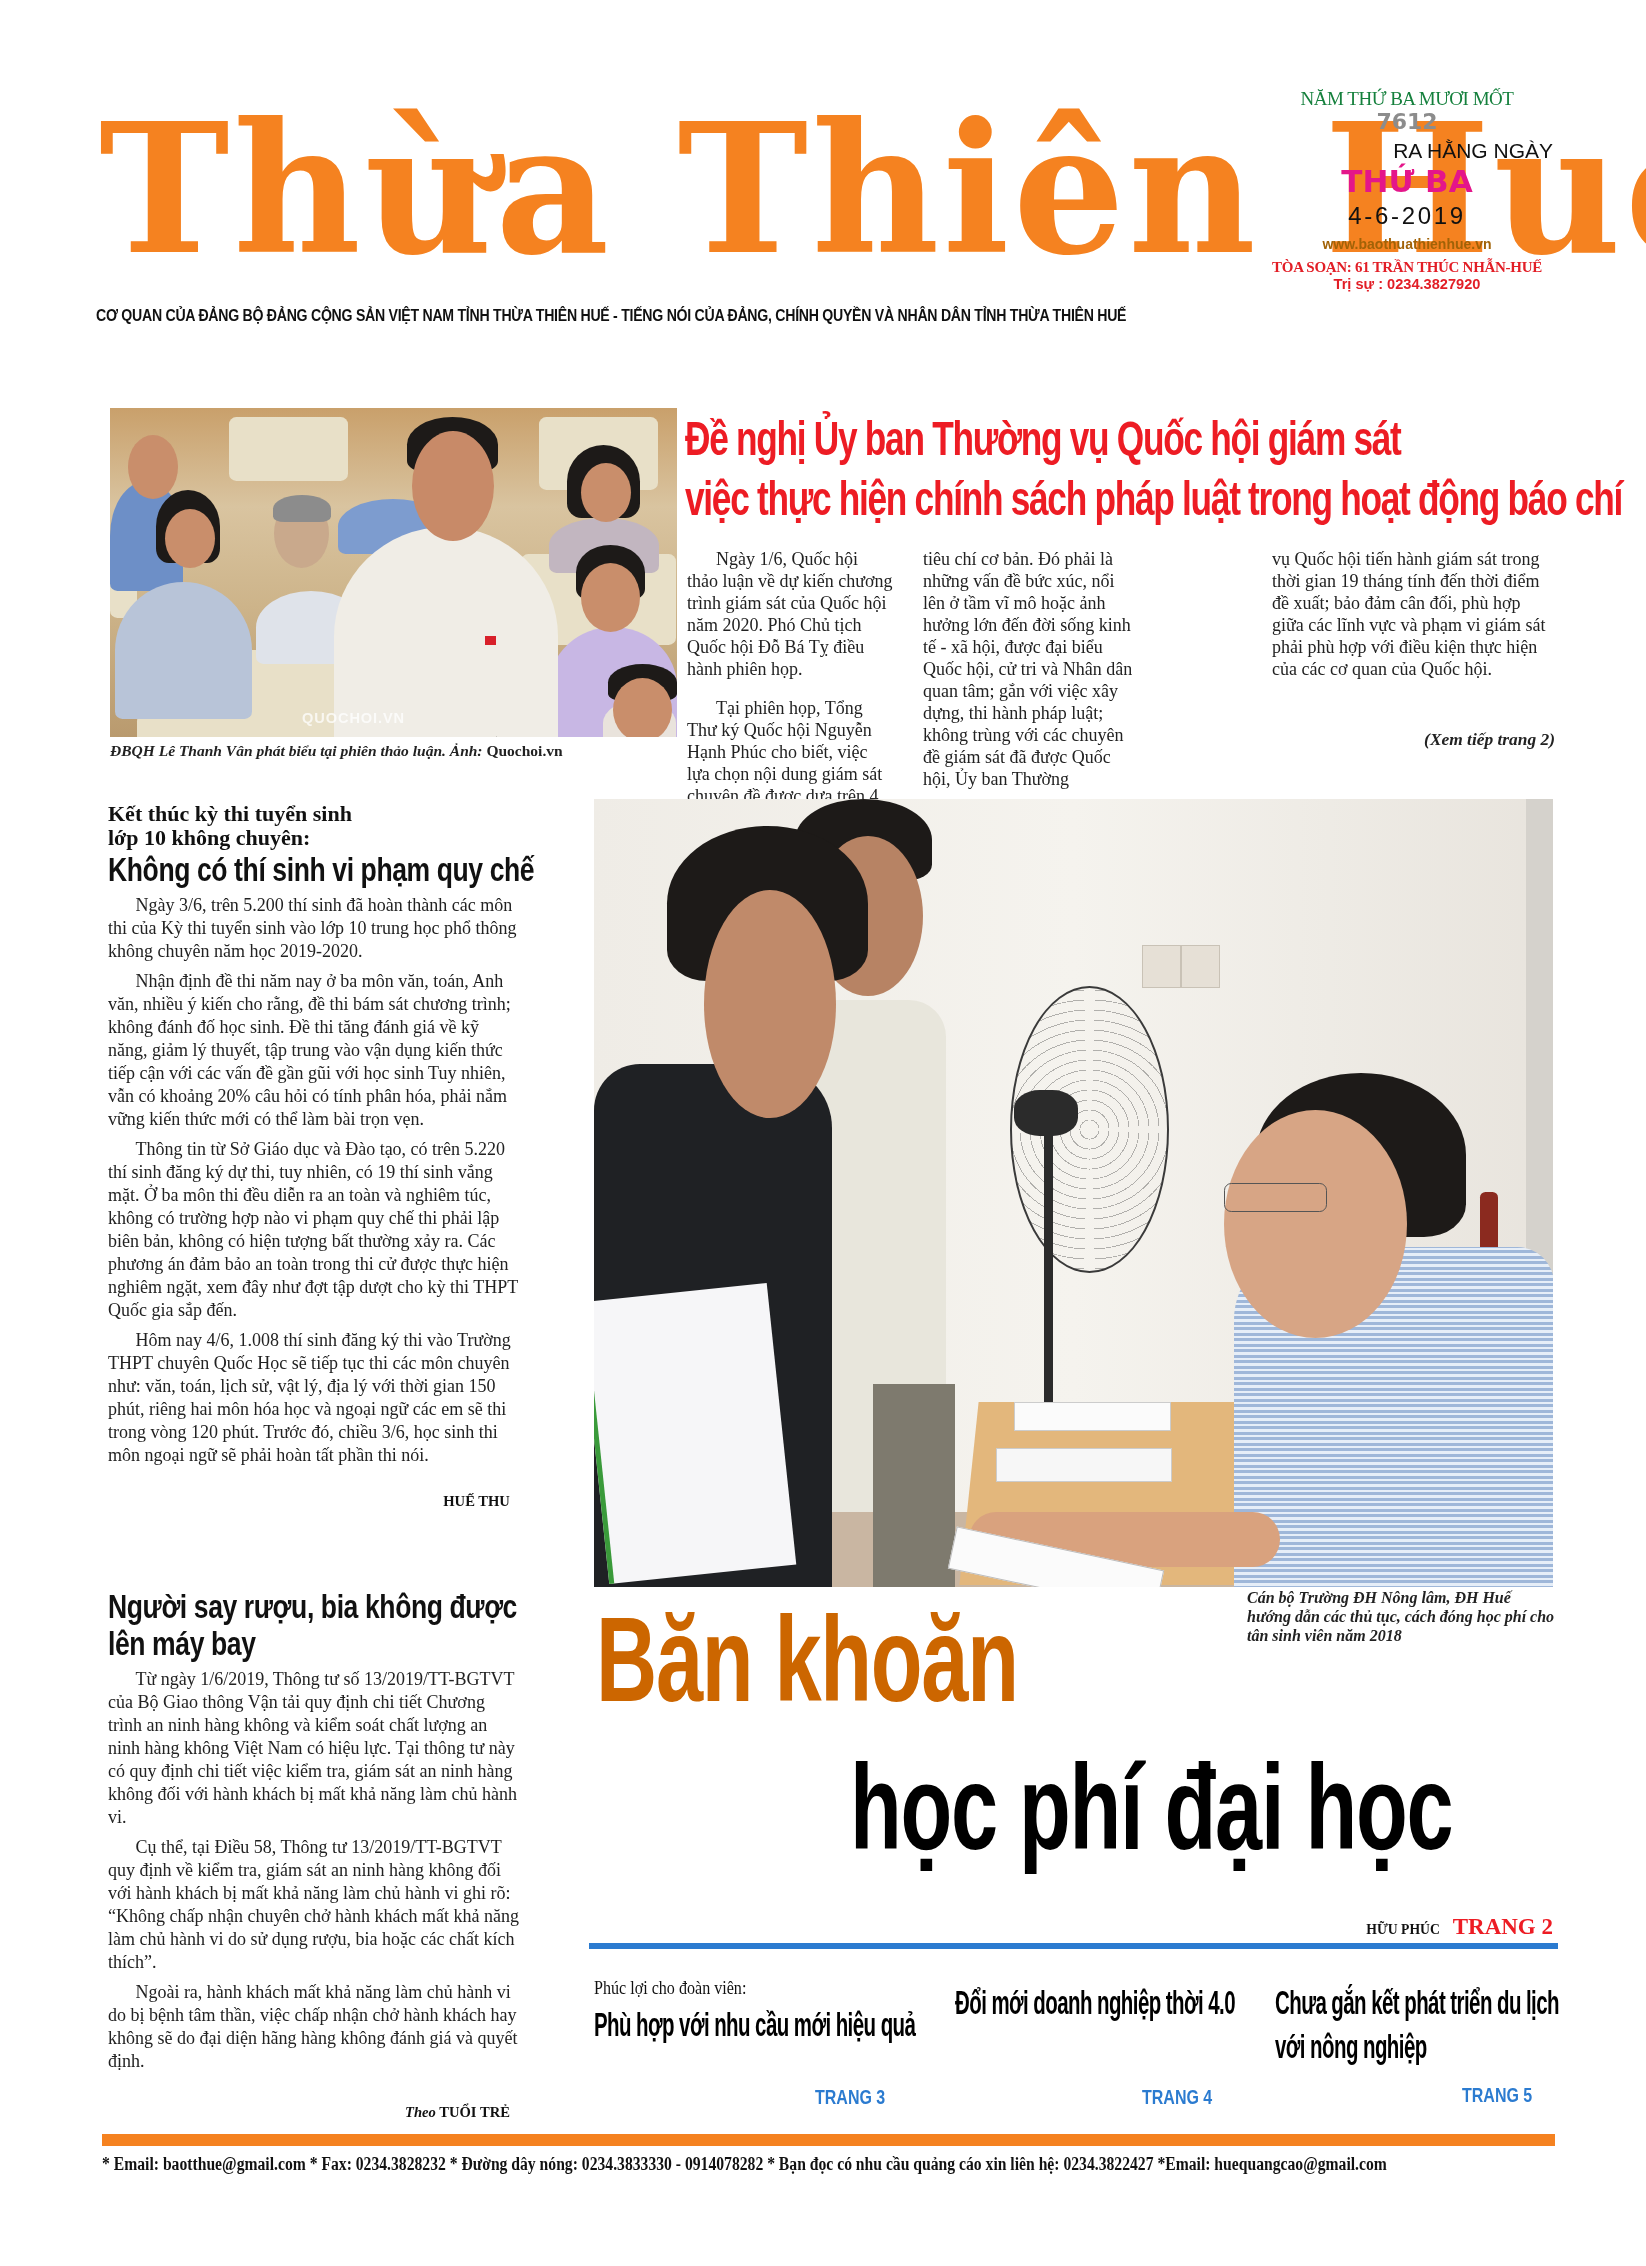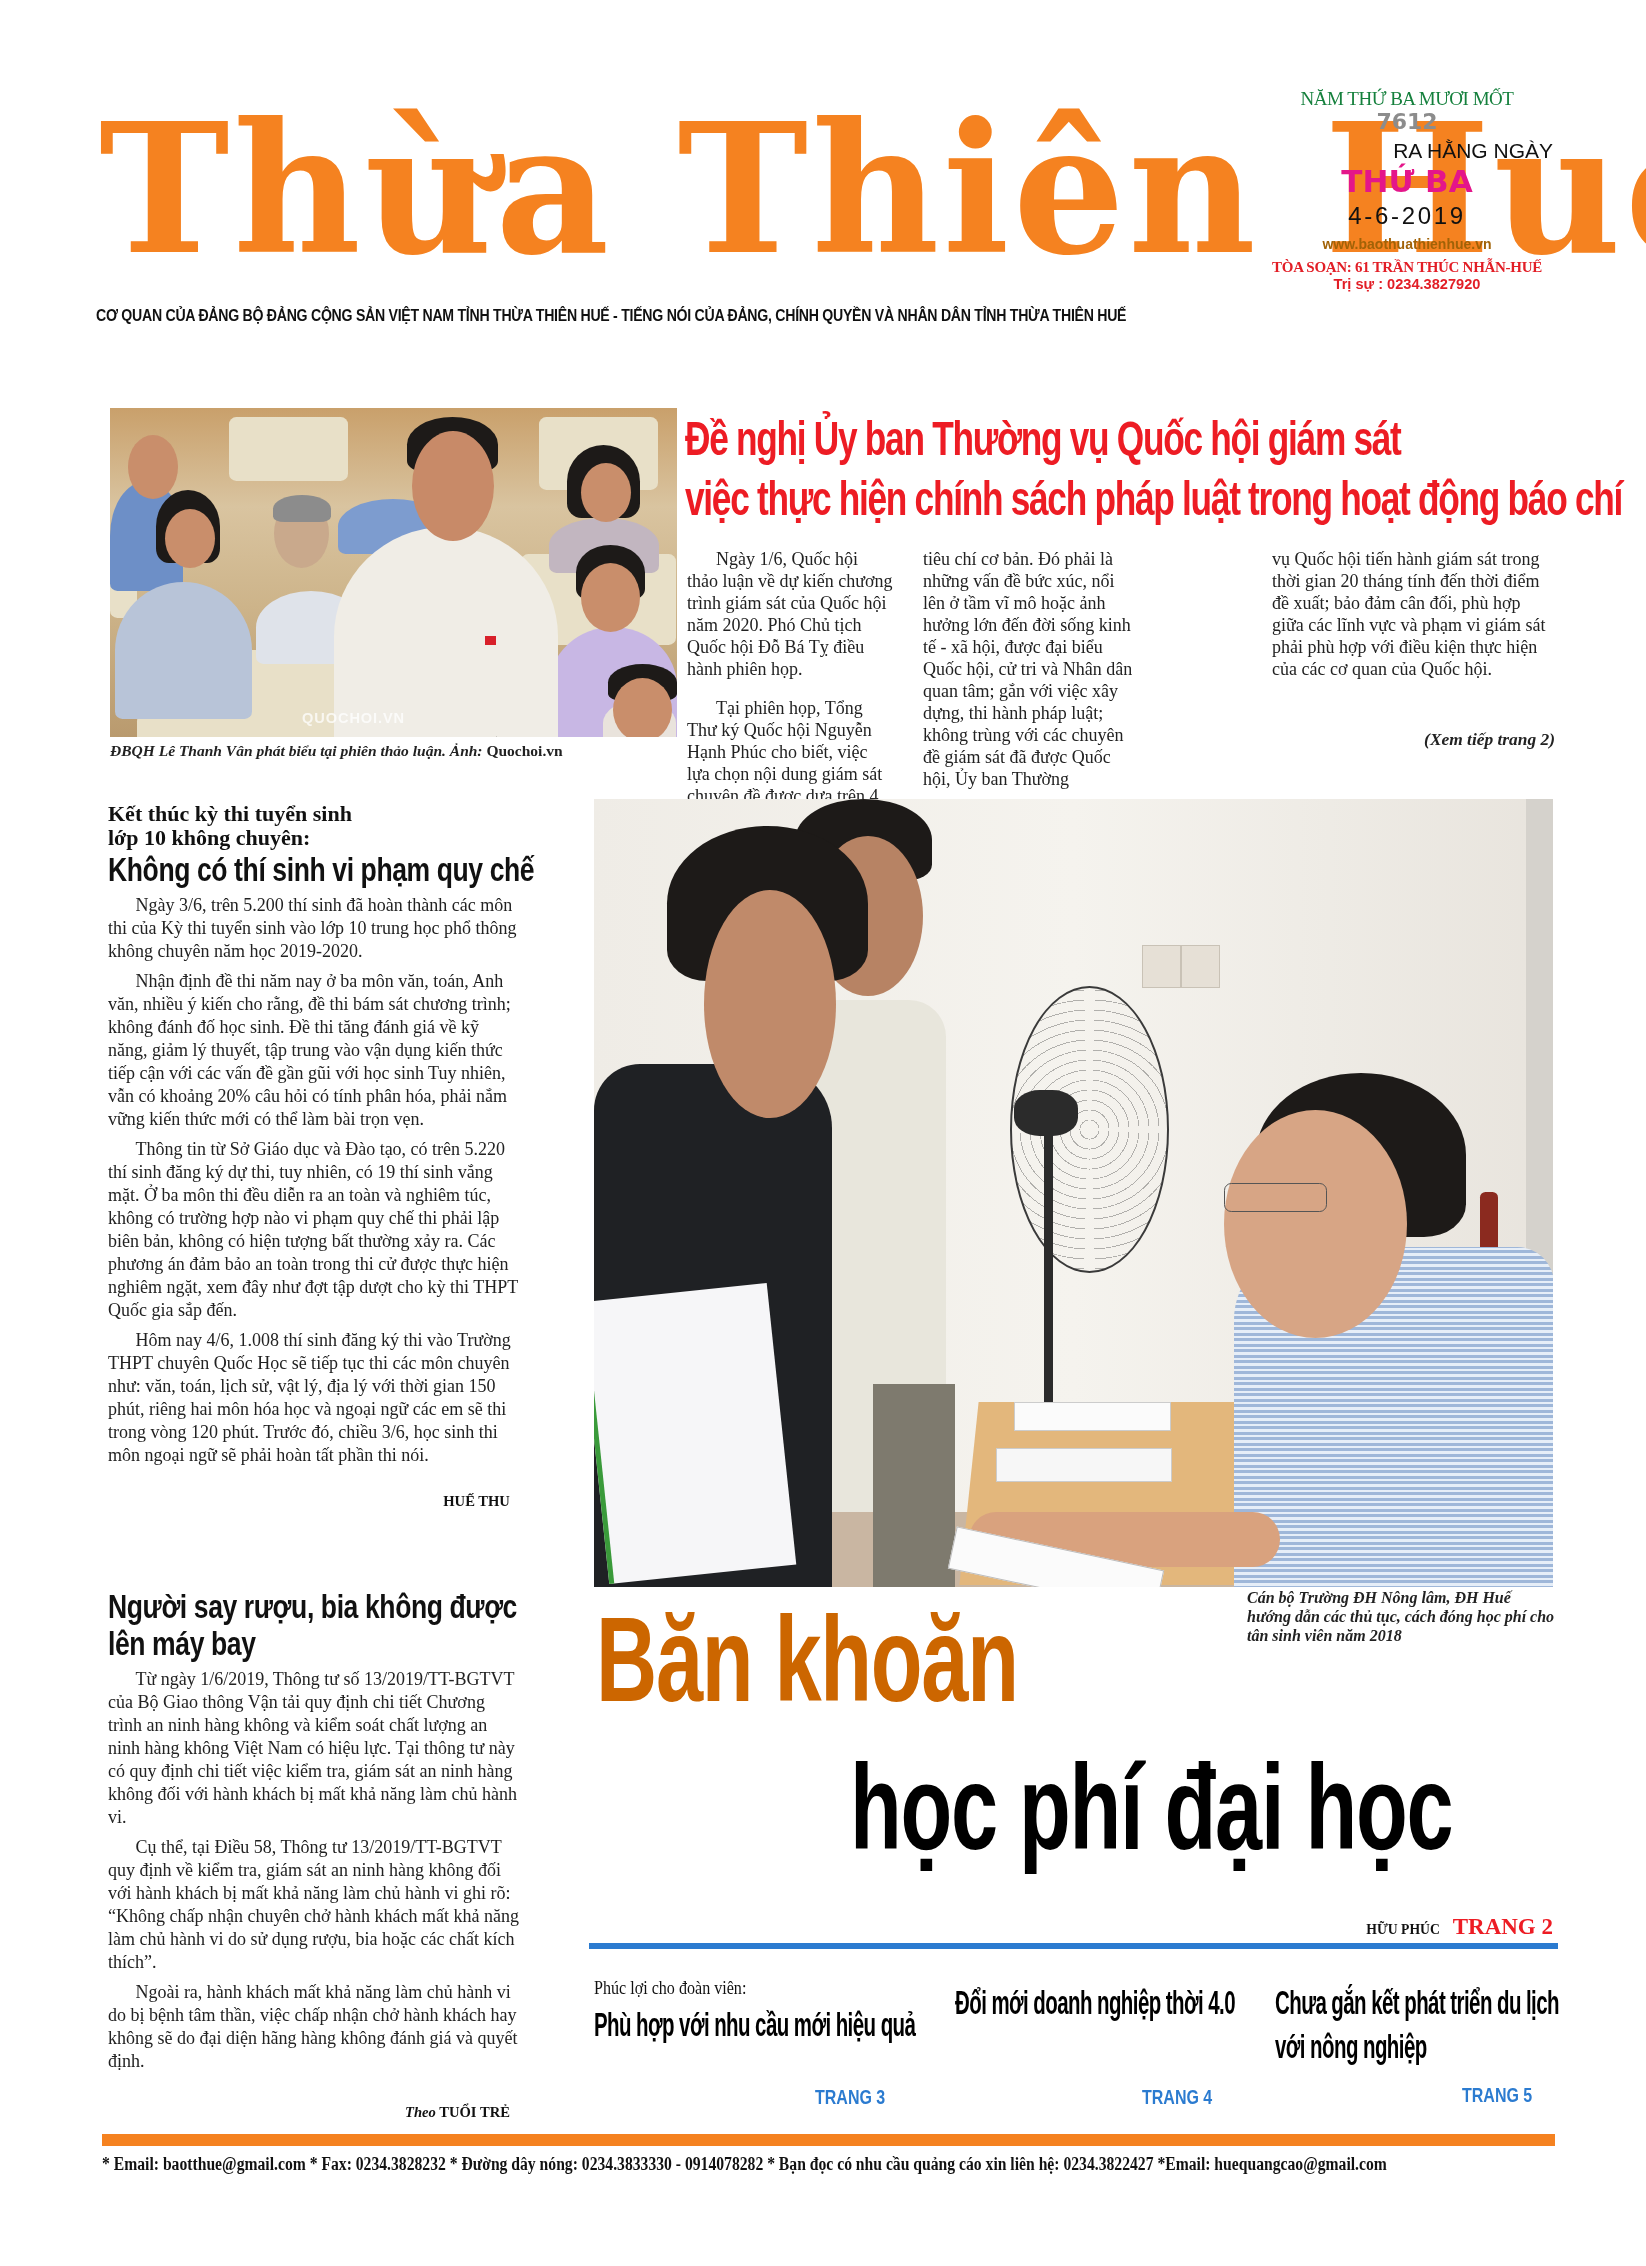--- a/index.html
+++ b/index.html
@@ -176,21 +176,21 @@
 </div>
 
 <div id="lead-col1" class="abs col-text" style="width:206px;">
   <p>Ngày 1/6, Quốc hội thảo luận về dự kiến chương trình giám sát của Quốc hội năm 2020. Phó Chủ tịch Quốc hội Đỗ Bá Tỵ điều hành phiên họp.</p>
   <p>Tại phiên họp, Tổng Thư ký Quốc hội Nguyễn Hạnh Phúc cho biết, việc lựa chọn nội dung giám sát chuyên đề được dựa trên 4</p>
 </div>
 <div id="lead-col2" class="abs col-text" style="left:923px;width:212px;">
   <p style="text-indent:0;">tiêu chí cơ bản. Đó phải là những vấn đề bức xúc, nổi lên ở tầm vĩ mô hoặc ảnh hưởng lớn đến đời sống kinh tế - xã hội, được đại biểu Quốc hội, cử tri và Nhân dân quan tâm; gắn với việc xây dựng, thi hành pháp luật; không trùng với các chuyên đề giám sát đã được Quốc hội, Ủy ban Thường</p>
 </div>
 <div id="lead-col3" class="abs col-text" style="left:1272px;width:279px;">
-  <p style="text-indent:0;">vụ Quốc hội tiến hành giám sát trong thời gian 20 tháng tính đến thời điểm đề xuất; bảo đảm cân đối, phù hợp giữa các lĩnh vực và phạm vi giám sát phải phù hợp với điều kiện thực hiện của các cơ quan của Quốc hội.</p>
+  <p style="text-indent:0;">vụ Quốc hội tiến hành giám sát trong thời gian 19 tháng tính đến thời điểm đề xuất; bảo đảm cân đối, phù hợp giữa các lĩnh vực và phạm vi giám sát phải phù hợp với điều kiện thực hiện của các cơ quan của Quốc hội.</p>
 </div>
 <div id="lead-more" class="abs">(Xem tiếp trang 2)</div>
 
 <div id="left-col" class="abs">
   <div class="kicker">Kết thúc kỳ thi tuyển sinh</div>
   <div class="kicker">lớp 10 không chuyên:</div>
   <div class="hl-condensed" style="font-size:34px;line-height:38px;">Không có thí sinh vi phạm quy chế</div>
   <div class="story-body">
     <p>Ngày 3/6, trên 5.200 thí sinh đã hoàn thành các môn thi của Kỳ thi tuyển sinh vào lớp 10 trung học phổ thông không chuyên năm học 2019-2020.</p>
     <p>Nhận định đề thi năm nay ở ba môn văn, toán, Anh văn, nhiều ý kiến cho rằng, đề thi bám sát chương trình; không đánh đố học sinh. Đề thi tăng đánh giá về kỹ năng, giảm lý thuyết, tập trung vào vận dụng kiến thức tiếp cận với các vấn đề gần gũi với học sinh Tuy nhiên, vẫn có khoảng 20% câu hỏi có tính phân hóa, phải nắm vững kiến thức mới có thể làm bài trọn vẹn.</p>

